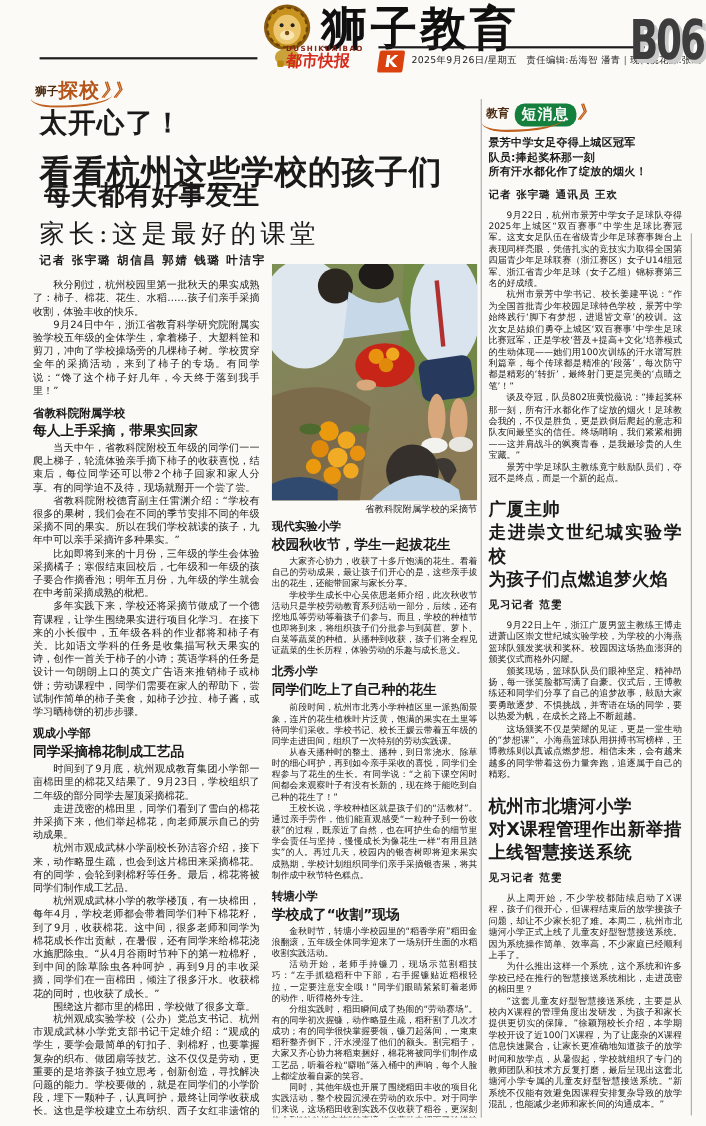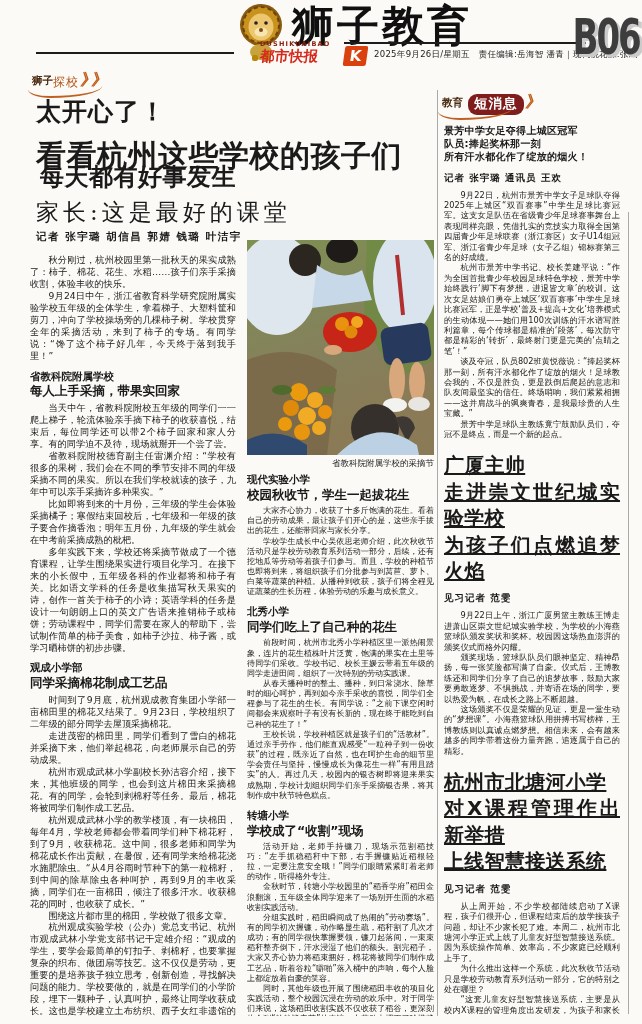--- a/index.html
+++ b/index.html
@@ -18,22 +18,22 @@
           border-radius:2px;transform:skewX(-8deg);}
   .dateline{position:absolute;left:374px;top:49px;font-size:8.5px;color:#222;white-space:nowrap;letter-spacing:0.3px;}
   .page-no{position:absolute;right:2px;top:8px;font-size:50px;font-weight:bold;color:#3d3d3d;
            transform:scaleX(.68);transform-origin:right top;letter-spacing:-3px;
            text-shadow:5px 3px 0 #cbcbcb;}
   
   .badge{position:absolute;white-space:nowrap;}
   .badge-l{left:32px;top:70px;}
   .badge-r{left:442px;top:92px;}
   .badge .prefix{font-size:10.5px;font-weight:bold;color:#4a2a10;vertical-align:2px;}
-  .badge .label-l{font-size:12px;font-weight:normal;color:#b5551a;letter-spacing:1px;}
-  .badge .pill{display:inline-block;background:#7f1d1d;color:#fff;border-radius:9px;
+  .badge .label-l{font-size:18px;font-weight:bold;color:#b5551a;letter-spacing:1px;}
+  .badge .pill{display:inline-block;background:#15803d;color:#fff;border-radius:9px;
                padding:1px 6px 2px;font-weight:bold;font-size:13.5px;letter-spacing:1px;}
   .chev{display:inline-block;color:#c05a16;font-weight:bold;font-size:16px;letter-spacing:-5px;
         transform:skewX(-12deg);margin-left:2px;vertical-align:1px;}
   .arc{position:absolute;left:-4px;top:16px;width:74px;height:10px;
        border-bottom:2.5px solid #c06020;border-radius:0 0 70% 30%/0 0 100% 70%;}
   
   .kicker{position:absolute;left:36px;top:95px;font-size:25px;font-weight:bold;letter-spacing:1px;}
   .h-main1{position:absolute;left:36px;top:126px;font-size:30px;font-weight:bold;letter-spacing:0.5px;margin-top:10px;}
   .h-main2{position:absolute;left:40px;top:161px;font-size:24px;font-weight:bold;letter-spacing:0.5px;}
   .deck{position:absolute;left:36px;top:197px;font-size:23px;font-weight:400;letter-spacing:4px;
@@ -46,21 +46,21 @@
   .col-2{left:247px;top:240px;width:187px;height:776px;font-size:8px;line-height:1.27;}
   .col-3{left:444px;top:124px;width:176px;height:892px;font-size:8.2px;line-height:1.27;}
   .school{font-size:10.5px;font-weight:bold;margin-top:8px;text-indent:0;line-height:1.3;}
   .sec-title{font-size:12.5px;font-weight:bold;margin-bottom:3px;text-indent:0;line-height:1.3;}
   .photo-wrap{width:187px;line-height:0;}
   .caption{font-size:8.5px;text-align:right;font-family:"DejaVu Serif","Liberation Serif",serif;
            margin:3px 0 5px;line-height:1.2;}
   .brief{margin-bottom:13px;}
   .bh{font-weight:bold;text-indent:0;line-height:1.32;letter-spacing:0.3px;}
   .bh-sm{font-size:10px;}
-  .bh-lg{font-size:20px;text-decoration:underline;}
+  .bh-lg{font-size:16px;}
   .brief-by{font-size:9.5px;font-weight:bold;margin:8px 0 6px;text-indent:0;letter-spacing:1px;}
   .vrule1{position:absolute;left:437px;top:90px;width:1px;height:926px;background:#a9a9a9;}
   .vrule2{position:absolute;left:628px;top:212px;width:1px;height:802px;background:#a9a9a9;}
 </style>
 </head>
 <body>
 
 <div class="page">
 
   <div class="lion">
@@ -115,21 +115,21 @@
         <p>当天中午，省教科院附校五年级的同学们一一爬上梯子，轮流体验亲手摘下柿子的收获喜悦，结束后，每位同学还可以带2个柿子回家和家人分享。有的同学迫不及待，现场就掰开一个尝了尝。</p>
         <p>省教科院附校德育副主任雷渊介绍：“学校有很多的果树，我们会在不同的季节安排不同的年级采摘不同的果实。所以在我们学校就读的孩子，九年中可以亲手采摘许多种果实。”</p>
         <p>比如即将到来的十月份，三年级的学生会体验采摘橘子；寒假结束回校后，七年级和一年级的孩子要合作摘香泡；明年五月份，九年级的学生就会在中考前采摘成熟的枇杷。</p>
         <p>多年实践下来，学校还将采摘节做成了一个德育课程，让学生围绕果实进行项目化学习。在接下来的小长假中，五年级各科的作业都将和柿子有关。比如语文学科的任务是收集描写秋天果实的诗，创作一首关于柿子的小诗；英语学科的任务是设计一句朗朗上口的英文广告语来推销柿子或柿饼；劳动课程中，同学们需要在家人的帮助下，尝试制作简单的柿子美食，如柿子沙拉、柿子酱，或学习晒柿饼的初步步骤。</p>
       </div>
     <div class="school">观成小学部</div>
     <div class="sec-title">同学采摘棉花制成工艺品</div>
     <div>
         <p>时间到了9月底，杭州观成教育集团小学部一亩棉田里的棉花又结果了。9月23日，学校组织了二年级的部分同学去屋顶采摘棉花。</p>
         <p>走进茂密的棉田里，同学们看到了雪白的棉花并采摘下来，他们举起棉花，向老师展示自己的劳动成果。</p>
-        <p>杭州市观成武林小学副校长孙洁容介绍，接下来，其他班级的同学，也会到这片棉田来采摘棉花。有的同学，会轮到剥棉籽等任务。最后，棉花将被同学们制作成工艺品。</p>
+        <p>杭州市观成武林小学副校长孙洁容介绍，接下来，动作略显生疏，也会到这片棉田来采摘棉花。有的同学，会轮到剥棉籽等任务。最后，棉花将被同学们制作成工艺品。</p>
         <p>杭州观成武林小学的教学楼顶，有一块棉田，每年4月，学校老师都会带着同学们种下棉花籽，到了9月，收获棉花。这中间，很多老师和同学为棉花成长作出贡献，在暑假，还有同学来给棉花浇水施肥除虫。“从4月谷雨时节种下的第一粒棉籽，到中间的除草除虫各种呵护，再到9月的丰收采摘，同学们在一亩棉田，倾注了很多汗水。收获棉花的同时，也收获了成长。”</p>
         <p>围绕这片都市里的棉田，学校做了很多文章。</p>
         <p>杭州观成实验学校（公办）党总支书记、杭州市观成武林小学党支部书记干定雄介绍：“观成的学生，要学会最简单的钉扣子、剥棉籽，也要掌握复杂的织布、做团扇等技艺。这不仅仅是劳动，更重要的是培养孩子独立思考，创新创造，寻找解决问题的能力。学校要做的，就是在同学们的小学阶段，埋下一颗种子，认真呵护，最终让同学收获成长。这也是学校建立土布纺织、西子女红非遗馆的初衷。从一粒棉籽到一片布，再从一片布到身上衣，最日常的生活必需品同时也是伴随人终生的，这也是学校五育融合最微观的呈现。”</p>
       </div>
   </div>
 
   <div class="col col-2">
     <div class="photo-wrap">
       <svg width="187" height="215" viewBox="0 0 187 215">
         <defs>
@@ -184,22 +184,22 @@
     <div class="school">北秀小学</div>
     <div class="sec-title">同学们吃上了自己种的花生</div>
     <div>
         <p>前段时间，杭州市北秀小学种植区里一派热闹景象，连片的花生植株叶片泛黄，饱满的果实在土里等待同学们采收。学校书记、校长王媛云带着五年级的同学走进田间，组织了一次特别的劳动实践课。</p>
         <p>从春天播种时的整土、播种，到日常浇水、除草时的细心呵护，再到如今亲手采收的喜悦，同学们全程参与了花生的生长。有同学说：“之前下课空闲时间都会来观察叶子有没有长新的，现在终于能吃到自己种的花生了！”</p>
         <p>王校长说，学校种植区就是孩子们的“活教材”。通过亲手劳作，他们能直观感受“一粒种子到一份收获”的过程，既亲近了自然，也在呵护生命的细节里学会责任与坚持，慢慢成长为像花生一样“有用且踏实”的人。再过几天，校园内的银杏树即将迎来果实成熟期，学校计划组织同学们亲手采摘银杏果，将其制作成中秋节特色糕点。</p>
       </div>
     <div class="school">转塘小学</div>
     <div class="sec-title">学校成了“收割”现场</div>
     <div>
+        <p>金秋时节，转塘小学校园里的“稻香学府”稻田金浪翻滚，五年级全体同学迎来了一场别开生面的水稻收割实践活动。</p>
         <p>活动开始，老师手持镰刀，现场示范割稻技巧：“左手抓稳稻秆中下部，右手握镰贴近稻根轻拉，一定要注意安全哦！”同学们眼睛紧紧盯着老师的动作，听得格外专注。</p>
-        <p>金秋时节，转塘小学校园里的“稻香学府”稻田金浪翻滚，五年级全体同学迎来了一场别开生面的水稻收割实践活动。</p>
         <p>分组实践时，稻田瞬间成了热闹的“劳动赛场”。有的同学初次握镰，动作略显生疏，稻秆割了几次才成功；有的同学很快掌握要领，镰刀起落间，一束束稻秆整齐倒下，汗水浸湿了他们的额头。割完稻子，大家又齐心协力将稻束捆好，棉花将被同学们制作成工艺品，听着谷粒“噼啪”落入桶中的声响，每个人脸上都绽放着自豪的笑容。</p>
         <p>同时，其他年级也开展了围绕稻田丰收的项目化实践活动，整个校园沉浸在劳动的欢乐中。对于同学们来说，这场稻田收割实践不仅收获了稻谷，更深刻体会到“粒粒皆辛苦”的真谛，在劳动中埋下了珍惜粮食、热爱生活的种子。</p>
       </div>
   </div>
 
   <div class="vrule1"></div>
   <div class="vrule2"></div>
 
   <div class="col col-3">
     <div class="brief">
@@ -225,19 +225,19 @@
           <p>这场颁奖不仅是荣耀的见证，更是一堂生动的“梦想课”。小海燕篮球队用拼搏书写榜样，王博教练则以真诚点燃梦想。相信未来，会有越来越多的同学带着这份力量奔跑，追逐属于自己的精彩。</p>
         </div>
     </div>
     <div class="brief">
       <div class="bh bh-lg">杭州市北塘河小学</div>
       <div class="bh bh-lg">对X课程管理作出新举措</div>
       <div class="bh bh-lg">上线智慧接送系统</div>
       <div class="brief-by">见习记者 范雯</div>
       <div>
           <p>从上周开始，不少学校都陆续启动了X课程，孩子们很开心，但课程结束后的放学接孩子问题，却让不少家长犯了难。本周二，杭州市北塘河小学正式上线了儿童友好型智慧接送系统。因为系统操作简单、效率高，不少家庭已经顺利上手了。</p>
-          <p>为什么推出这样一个系统，此次秋收节活动只是学校劳动教育系列活动一部分，它的特别之处在哪里？</p>
+          <p>为什么推出这样一个系统，这个系统和许多学校已经在推行的智慧接送系统相比，走进茂密的棉田里？</p>
           <p>“这套儿童友好型智慧接送系统，主要是从校内X课程的管理角度出发研发，为孩子和家长提供更切实的保障。”徐颖翔校长介绍，本学期学校开设了近100门X课程，为了让庞杂的X课程信息快速聚合，让家长更准确地知道孩子的放学时间和放学点，从暑假起，学校就组织了专门的教师团队和技术方反复打磨，最后呈现出这套北塘河小学专属的儿童友好型智慧接送系统。“新系统不仅能有效避免因课程安排复杂导致的放学混乱，也能减少老师和家长间的沟通成本。”</p>
         </div>
     </div>
   </div>
 
 </div>
 
 </body></html>

